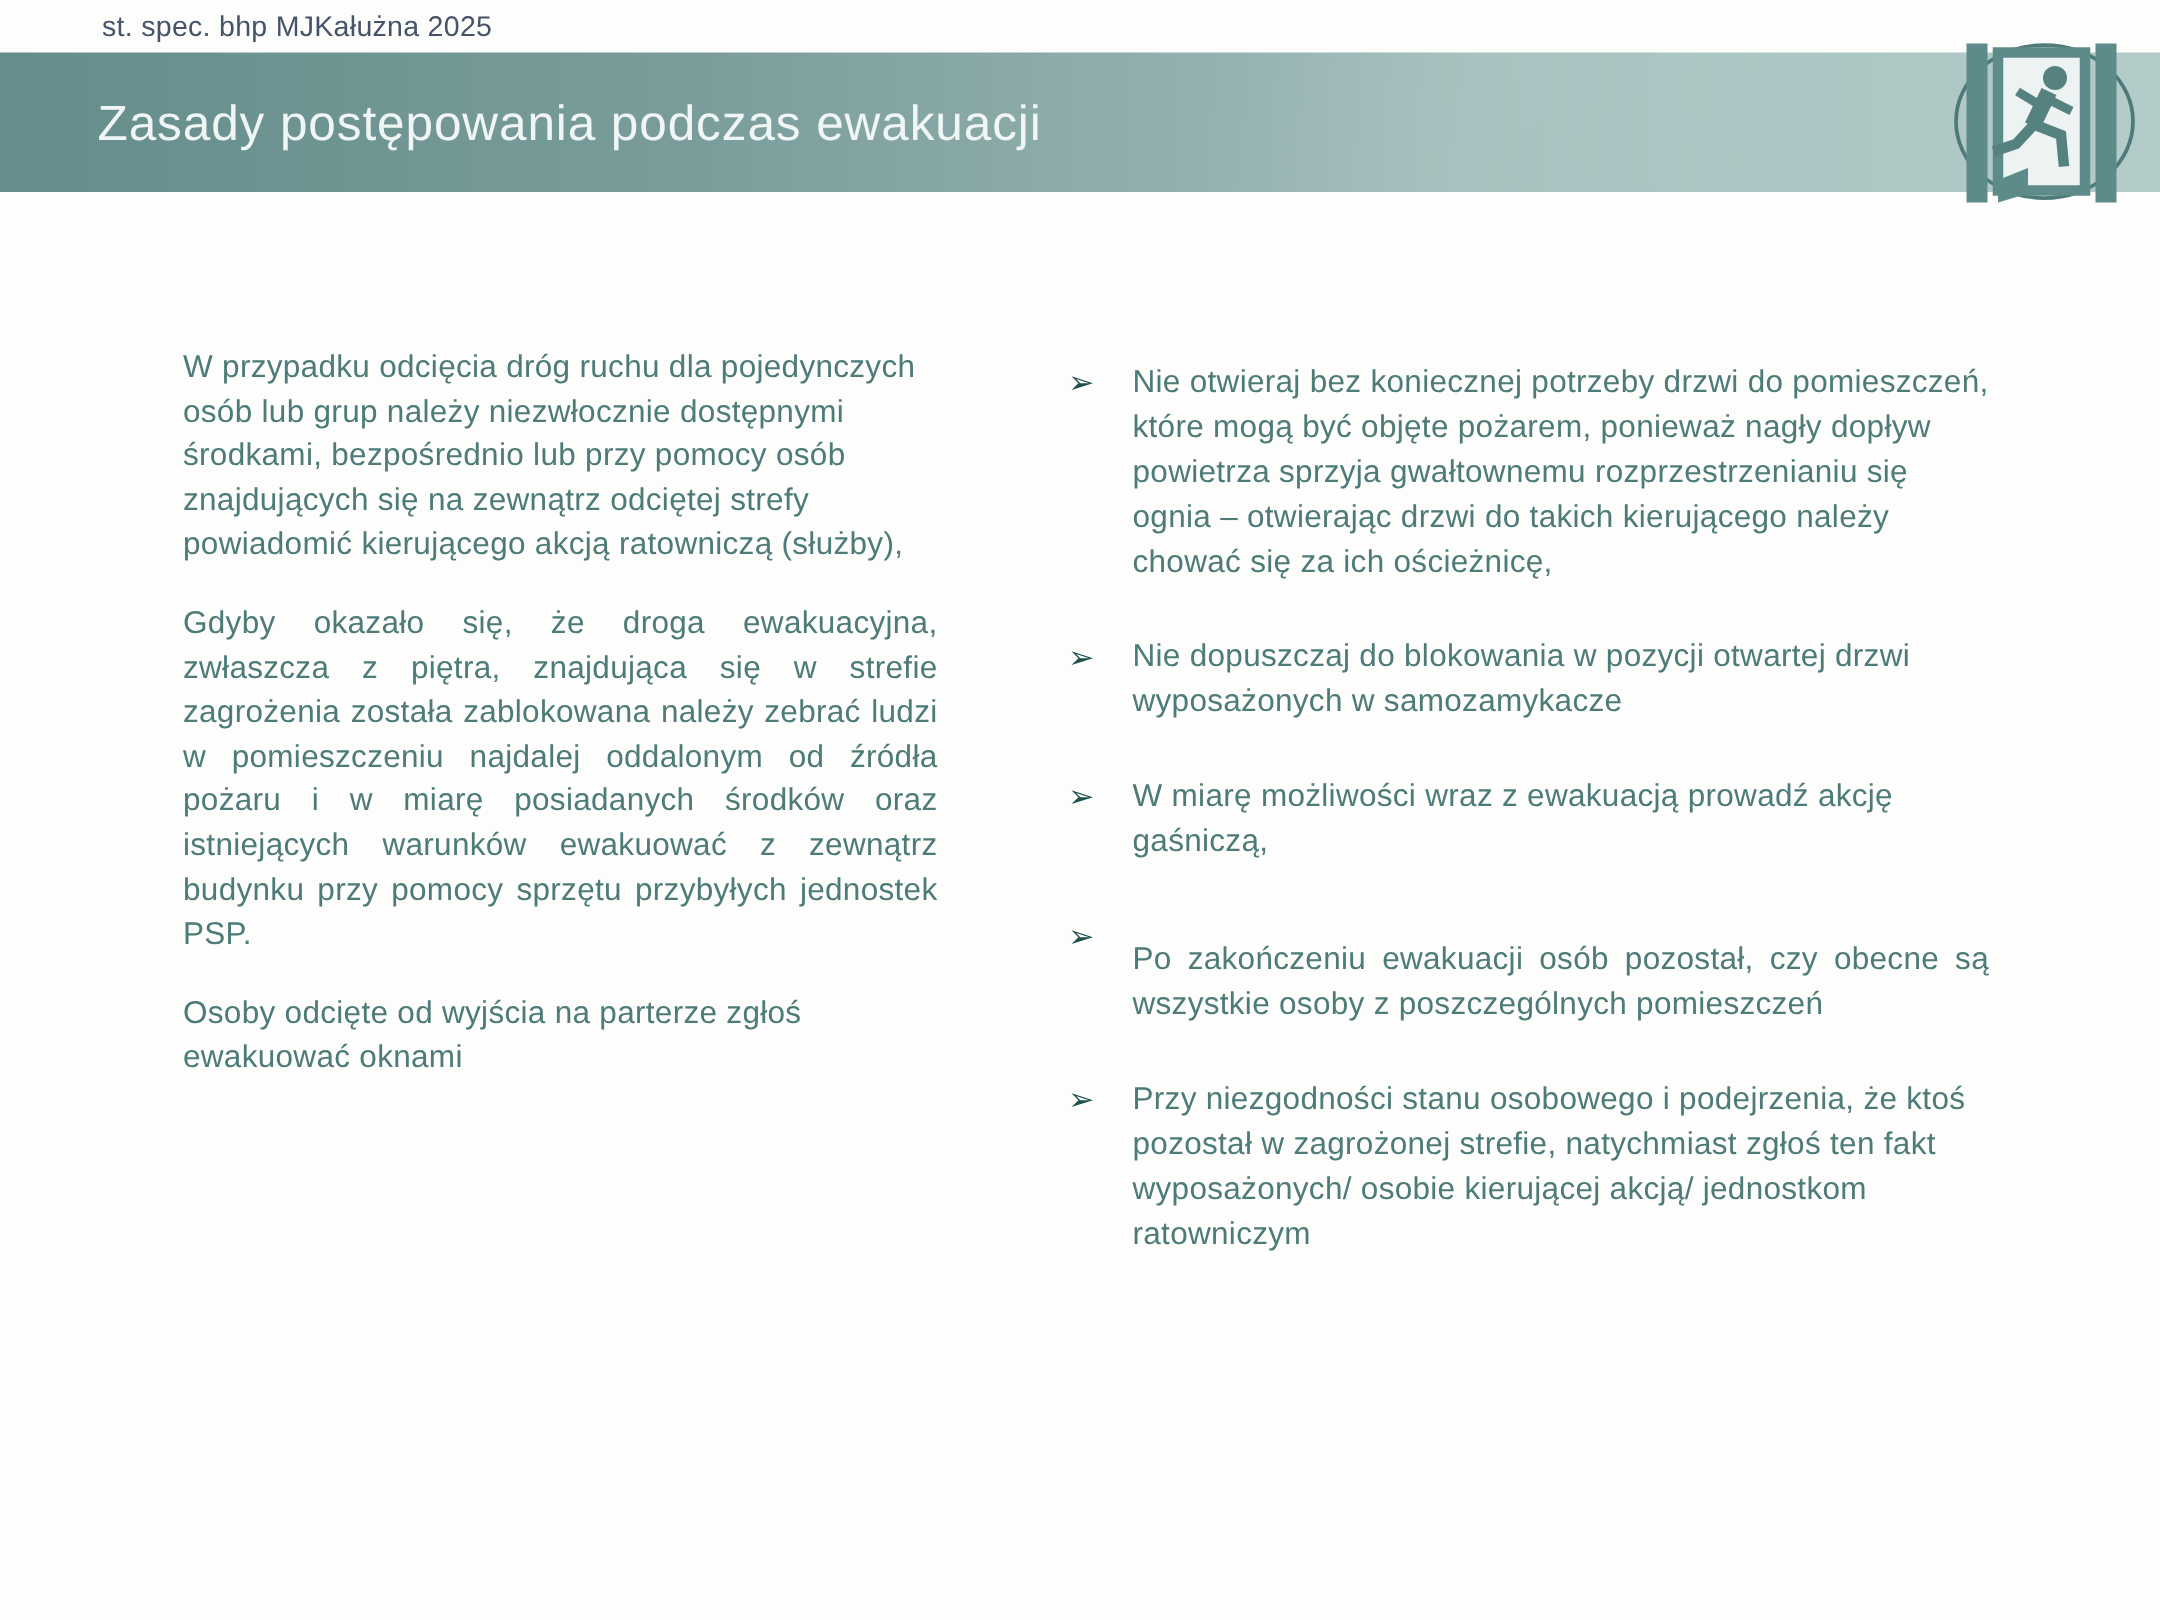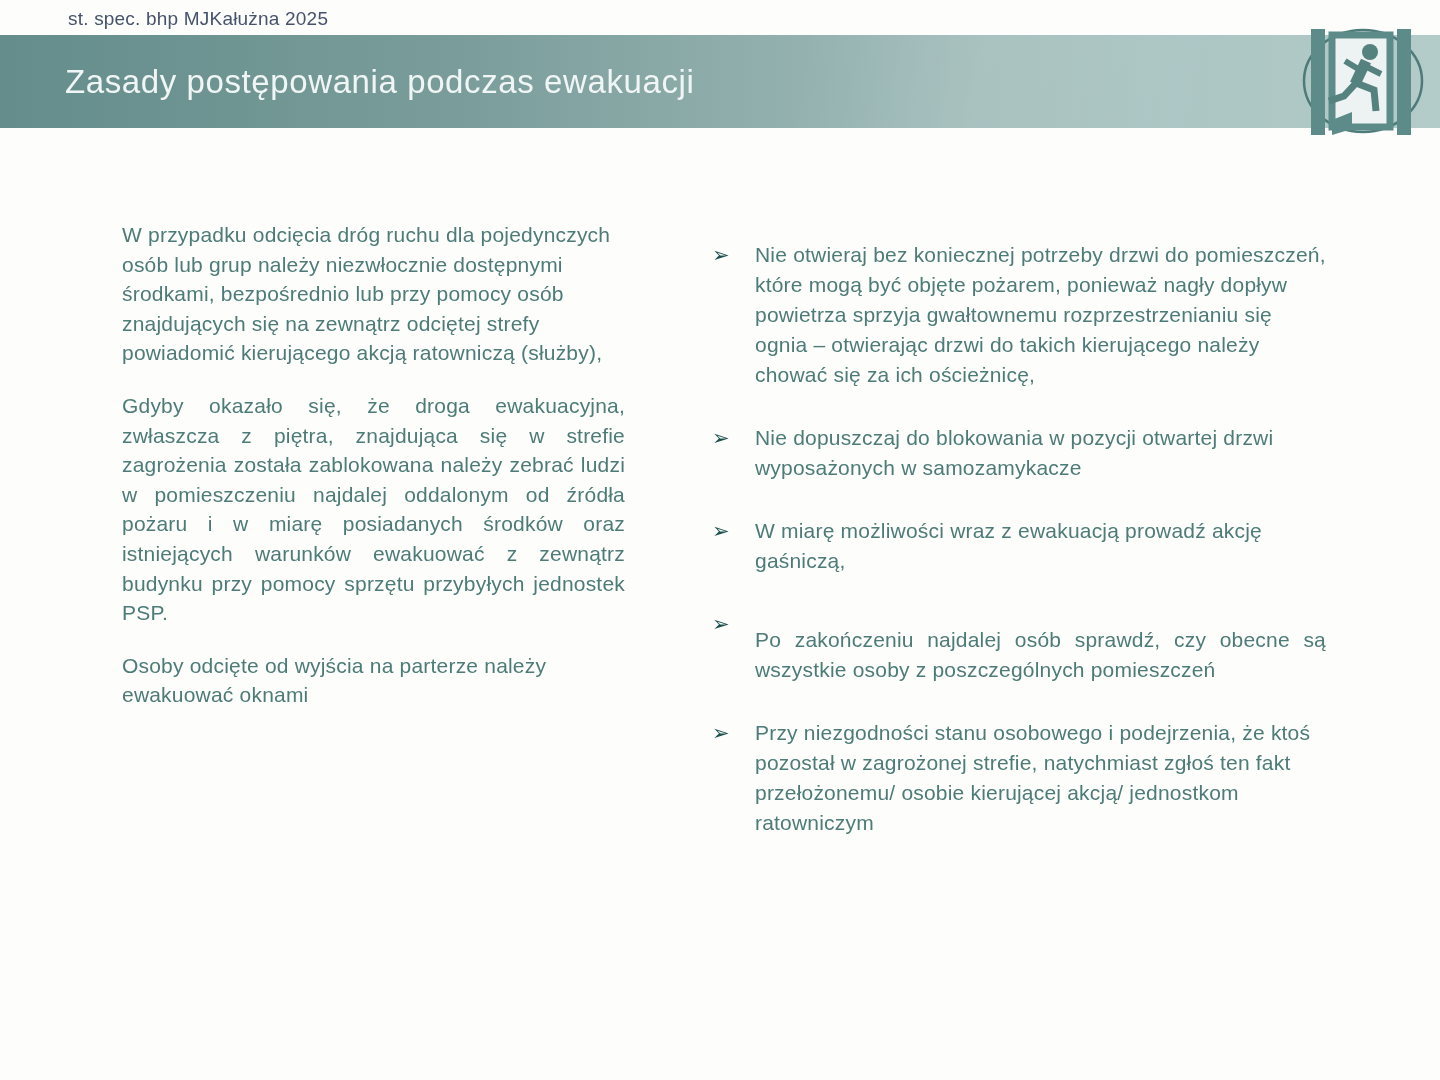--- a/index.html
+++ b/index.html
@@ -59,21 +59,21 @@
     left: 1296px;
     top: 28px;
     width: 134px;
     height: 108px;
   }
 
   
   .col-left {
     position: absolute;
     left: 122px;
-    top: 220px;
+    top: 230px;
     width: 503px;
   }
   .col-right {
     position: absolute;
     left: 712px;
     top: 240px;
     width: 614px;
   }
   .para {
     margin: 0 0 23px 0;
@@ -126,37 +126,37 @@
     <path d="M 67 37 L 85 46" fill="none" stroke-width="6"></path>
     <path d="M 64 42 L 49 33" fill="none" stroke-width="6"></path>
     <path d="M 60 55 L 78 62 L 80 83" fill="none" stroke-width="7"></path>
     <path d="M 60 55 L 48 68 L 33 73" fill="none" stroke-width="7"></path>
   </g>
 </svg>
 
 <div class="col-left">
   <p class="para">W przypadku odcięcia dróg ruchu dla pojedynczych osób lub grup należy niezwłocznie dostępnymi środkami, bezpośrednio lub przy pomocy osób znajdujących się na zewnątrz odciętej strefy powiadomić kierującego akcją ratowniczą (służby),</p>
   <p class="para justify">Gdyby okazało się, że droga ewakuacyjna, zwłaszcza z piętra, znajdująca się w strefie zagrożenia została zablokowana należy zebrać ludzi w pomieszczeniu najdalej oddalonym od źródła pożaru i w miarę posiadanych środków oraz istniejących warunków ewakuować z zewnątrz budynku przy pomocy sprzętu przybyłych jednostek PSP.</p>
-  <p class="para">Osoby odcięte od wyjścia na parterze należy ewakuować oknami</p>
+  <p class="para">Osoby odcięte od wyjścia na parterze zgłoś ewakuować oknami</p>
 </div>
 
 <div class="col-right">
   <div class="bullet">
     <span class="bullet-marker">➢</span>
     <span class="bullet-text">Nie otwieraj bez koniecznej potrzeby drzwi do pomieszczeń, które mogą być objęte pożarem, ponieważ nagły dopływ powietrza sprzyja gwałtownemu rozprzestrzenianiu się ognia – otwierając drzwi do takich kierującego należy chować się za ich ościeżnicę,</span>
   </div>
   <div class="bullet">
     <span class="bullet-marker">➢</span>
     <span class="bullet-text">Nie dopuszczaj do blokowania w pozycji otwartej drzwi wyposażonych w samozamykacze</span>
   </div>
   <div class="bullet">
     <span class="bullet-marker">➢</span>
     <span class="bullet-text">W miarę możliwości wraz z ewakuacją prowadź akcję gaśniczą,</span>
   </div>
   <div class="bullet">
     <span class="bullet-marker">➢</span>
-    <span class="bullet-text justify">Po zakończeniu najdalej osób sprawdź, czy obecne są wszystkie osoby z poszczególnych pomieszczeń</span>
+    <span class="bullet-text justify">Po zakończeniu ewakuacji osób pozostał, czy obecne są wszystkie osoby z poszczególnych pomieszczeń</span>
   </div>
   <div class="bullet">
     <span class="bullet-marker">➢</span>
-    <span class="bullet-text">Przy niezgodności stanu osobowego i podejrzenia, że ktoś pozostał w zagrożonej strefie, natychmiast zgłoś ten fakt przełożonemu/ osobie kierującej akcją/ jednostkom ratowniczym</span>
+    <span class="bullet-text">Przy niezgodności stanu osobowego i podejrzenia, że ktoś pozostał w zagrożonej strefie, natychmiast zgłoś ten fakt wyposażonych/ osobie kierującej akcją/ jednostkom ratowniczym</span>
   </div>
 </div>
 
 </body></html>

